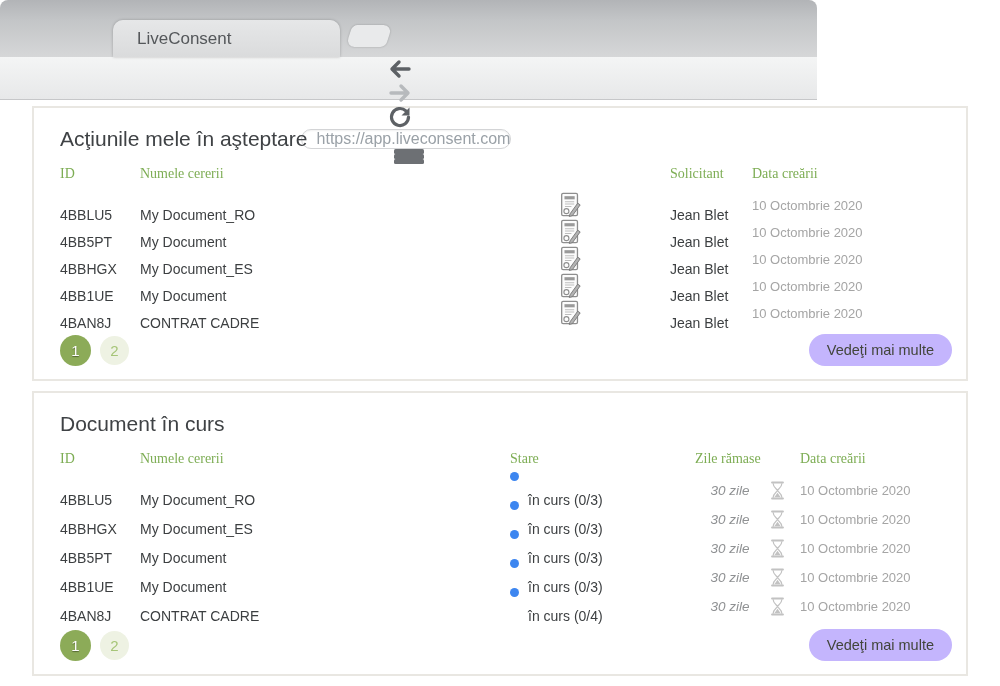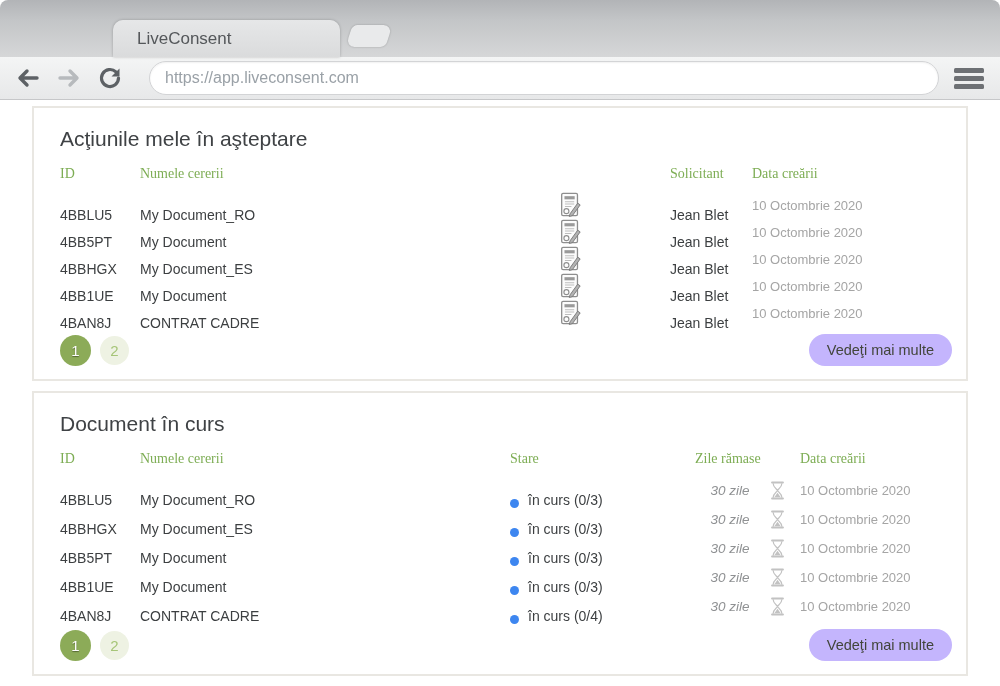--- a/index.html
+++ b/index.html
@@ -1,34 +1,34 @@
 <!DOCTYPE html>
 <html><head>
 <meta charset="utf-8">
 <style>
   * { margin:0; padding:0; box-sizing:border-box; }
   html,body { width:1000px; height:686px; overflow:hidden; background:#fff;
     font-family:"Liberation Sans", sans-serif; }
 
   
-  .chrome { width:1000px; }
+  .chrome { width:817px; }
   .tabstrip { position:relative; height:57px;
     background:linear-gradient(#b2b4b7 0%, #c3c5c7 35%, #d6d7d8 100%);
     border-radius:8px 8px 0 0; }
   .tab { position:absolute; left:113px; top:20px; width:227px; height:37px;
     background:linear-gradient(#e6e7e8, #dadbdc);
     border-radius:10px 10px 0 0;
     box-shadow:0 0 3px rgba(0,0,0,.25);
     display:flex; align-items:center; padding-left:24px;
     font-size:17px; color:#54575a; }
   .newtab { position:absolute; left:349px; top:25px; width:40px; height:22px;
     background:#e9eaeb; border-radius:5px 9px 5px 9px;
     transform:skewX(-18deg); box-shadow:0 0 2px rgba(0,0,0,.25); }
   .toolbar { height:43px; display:flex; align-items:center; padding:0 16px;
-    background:linear-gradient(#f4f5f5,#e7e8e9); border-bottom:1px solid #c6c7c9; }
+    background:linear-gradient(#f4f5f5,#e7e8e9); border-bottom:1px solid #c6c7c9;flex-direction:column; }
   .navbtn { width:24px; height:24px; margin-right:17px; display:flex;
     align-items:center; justify-content:center; }
   .navbtn svg { display:block; }
   .urlbar { flex:1; height:34px; margin:0 15px 0 10px; background:#fff;
     border:1px solid #d3d4d6; border-radius:17px;
     box-shadow:inset 0 1px 2px rgba(0,0,0,.06);
     display:flex; align-items:center; padding-left:15px;
     font-size:16px; color:#9aa1a7; }
   .hamburger { width:30px; height:21px; display:flex; flex-direction:column;
     justify-content:space-between; }
@@ -45,21 +45,21 @@
   .p2-grid { display:grid; grid-template-columns:80px 370px 185px 105px 1fr; }
   .hdr-row { height:26px; align-items:center;font-family:Liberation Serif, serif; }
   .cell { font-size:14px; color:#3c3f41; white-space:nowrap;margin-top:20px; }
   .p1 .row { height:27px; }
   .p2 .row { height:29px; }
   .right { text-align:left; }
   .date { color:#a5a5a5; font-size:13px; }
   .requester-col { padding-left:40px; }
   .icon-cell { text-align:center; }
   .icon-cell svg { vertical-align:middle; }
-  .status-cell { display:flex; align-items:flex-end; gap:9px; }
+  .status-cell { display:flex; align-items:flex-start; gap:9px; }
   .dot { width:9px; height:9px; border-radius:50%; background:#3d86f0; flex:0 0 auto; }
   .days-cell { display:flex; align-items:center; justify-content:center; gap:20px;
     color:#8f9193; font-size:13.5px;font-style:italic; }
 
   .panel-foot { display:flex; justify-content:space-between; align-items:center;
     margin-top:12px; }
   .pager { display:flex; align-items:center; gap:9px; }
   .page-circle { width:31px; height:31px; border-radius:50%;
     display:flex; align-items:center; justify-content:center;
     font-size:15px; cursor:pointer; }

